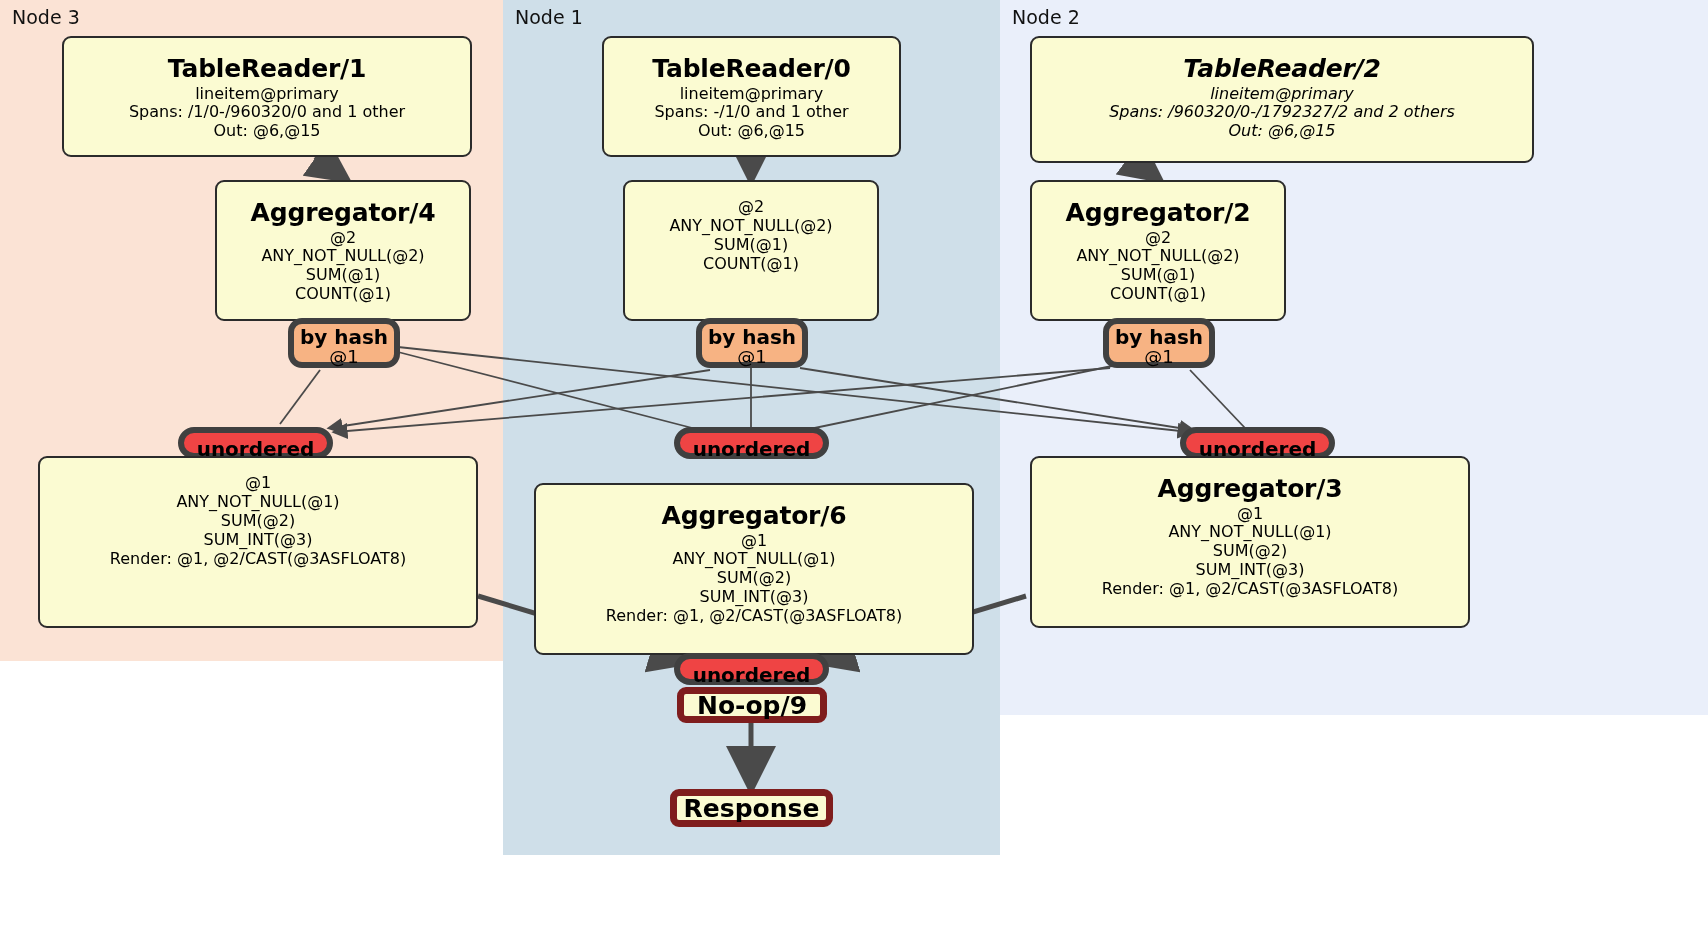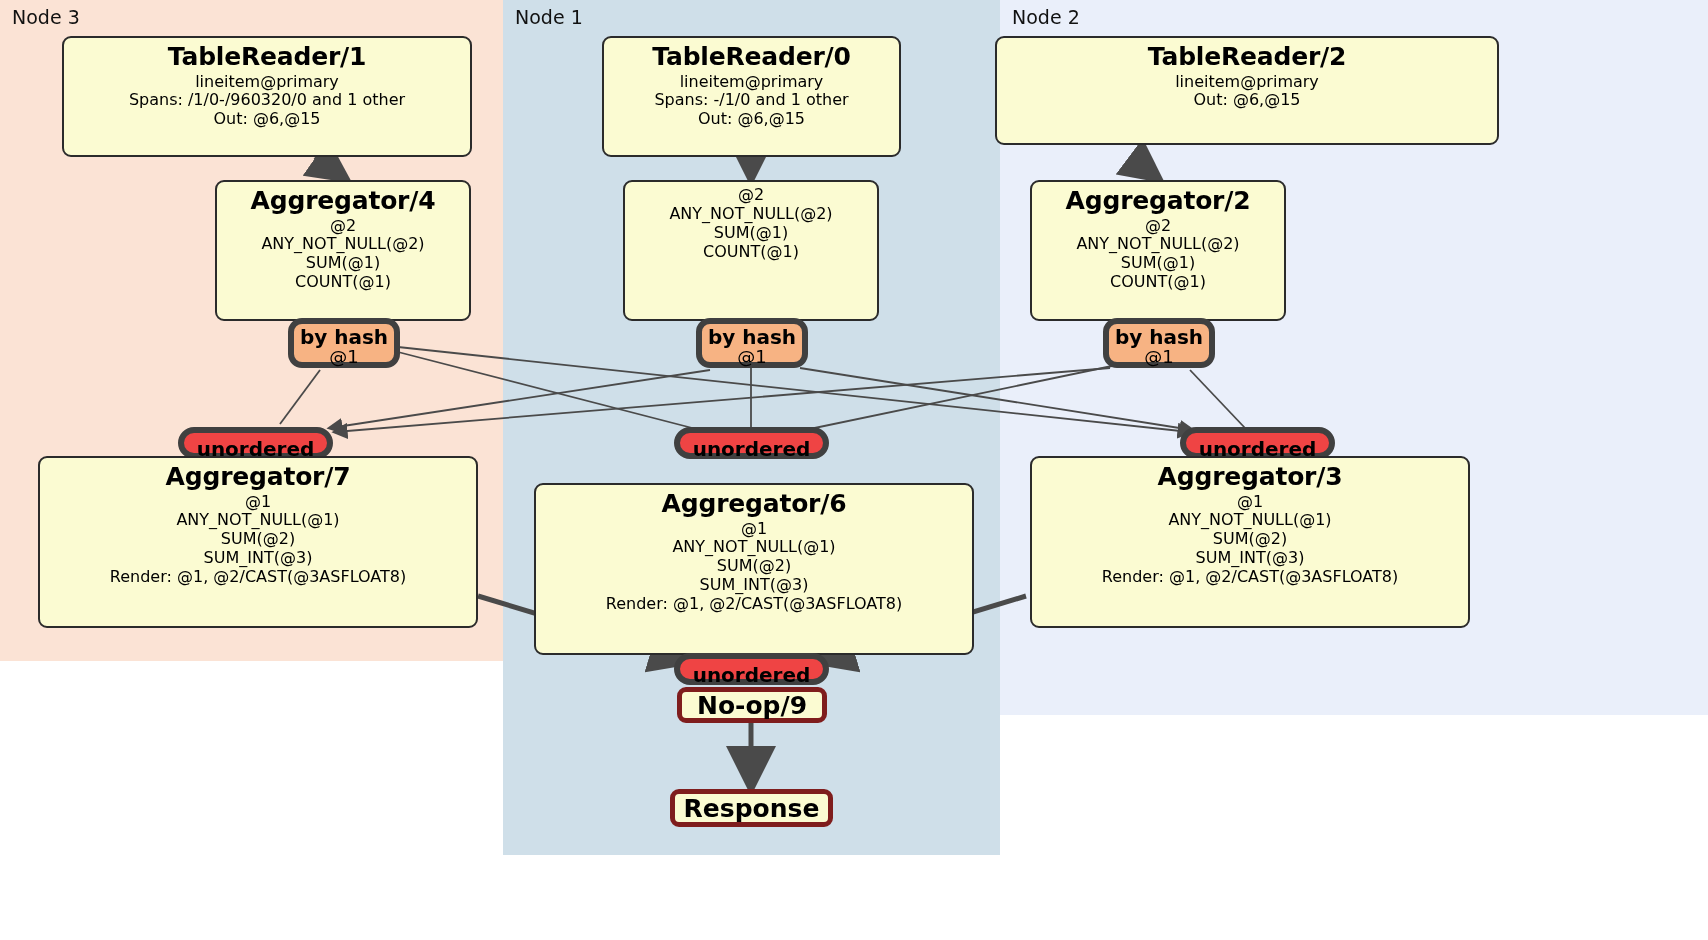--- a/index.html
+++ b/index.html
@@ -45,21 +45,21 @@
   }
   
   .proc {
     position: absolute;
     box-sizing: border-box;
     background: #fbfbd2;
     border: 2px solid #2b2b2b;
     border-radius: 9px;
     text-align: center;
     color: #000000;
-    padding-top: 4px;
+    padding-top: 16px;
     line-height: 1.18;
   }
   .proc .title {
     font-weight: bold;
     font-size: 25px;
     letter-spacing: -0.2px;
     display: block;
     margin-bottom: 1px;
   }
   .proc .line {
@@ -98,21 +98,21 @@
   }
   .badge.unordered .btitle {
     font-size: 20px;
     line-height: 1.35;
   }
   
   .term {
     position: absolute;
     box-sizing: border-box;
     background: #fbfbd2;
-    border: 5px solid #7f1d1d;
+    border: 7px solid #7f1d1d;
     border-radius: 9px;
     text-align: center;
     color: #000000;
     font-weight: bold;
     font-size: 25px;
     display: flex;
     align-items: center;
     justify-content: center;
   }
 </style>
@@ -173,23 +173,24 @@
     <span class="line">Out: @6,@15</span>
   </div>
 
   <div class="proc" style="left:602px; top:36px; width:299px; height:121px;">
     <span class="title">TableReader/0</span>
     <span class="line">lineitem@primary</span>
     <span class="line">Spans: -/1/0 and 1 other</span>
     <span class="line">Out: @6,@15</span>
   </div>
 
-  <div class="proc" style="left:995px; top:36px; width:504px; height:109px;">
+  <div class="proc" style="left:1030px; top:36px; width:504px; height:127px;font-style:italic;">
     <span class="title">TableReader/2</span>
     <span class="line">lineitem@primary</span>
+    <span class="line">Spans: /960320/0-/1792327/2 and 2 others</span>
     <span class="line">Out: @6,@15</span>
   </div>
 
   <div class="proc" style="left:215px; top:180px; width:256px; height:141px;">
     <span class="title">Aggregator/4</span>
     <span class="line">@2</span>
     <span class="line">ANY_NOT_NULL(@2)</span>
     <span class="line">SUM(@1)</span>
     <span class="line">COUNT(@1)</span>
   </div>
@@ -230,21 +231,20 @@
 
   <div class="badge unordered" style="left:674px; top:427px; width:155px; height:32px;">
     <span class="btitle">unordered</span>
   </div>
 
   <div class="badge unordered" style="left:1180px; top:427px; width:155px; height:32px;">
     <span class="btitle">unordered</span>
   </div>
 
   <div class="proc" style="left:38px; top:456px; width:440px; height:172px;">
-    <span class="title">Aggregator/7</span>
     <span class="line">@1</span>
     <span class="line">ANY_NOT_NULL(@1)</span>
     <span class="line">SUM(@2)</span>
     <span class="line">SUM_INT(@3)</span>
     <span class="line">Render: @1, @2/CAST(@3ASFLOAT8)</span>
   </div>
 
   <div class="proc" style="left:534px; top:483px; width:440px; height:172px;">
     <span class="title">Aggregator/6</span>
     <span class="line">@1</span>

